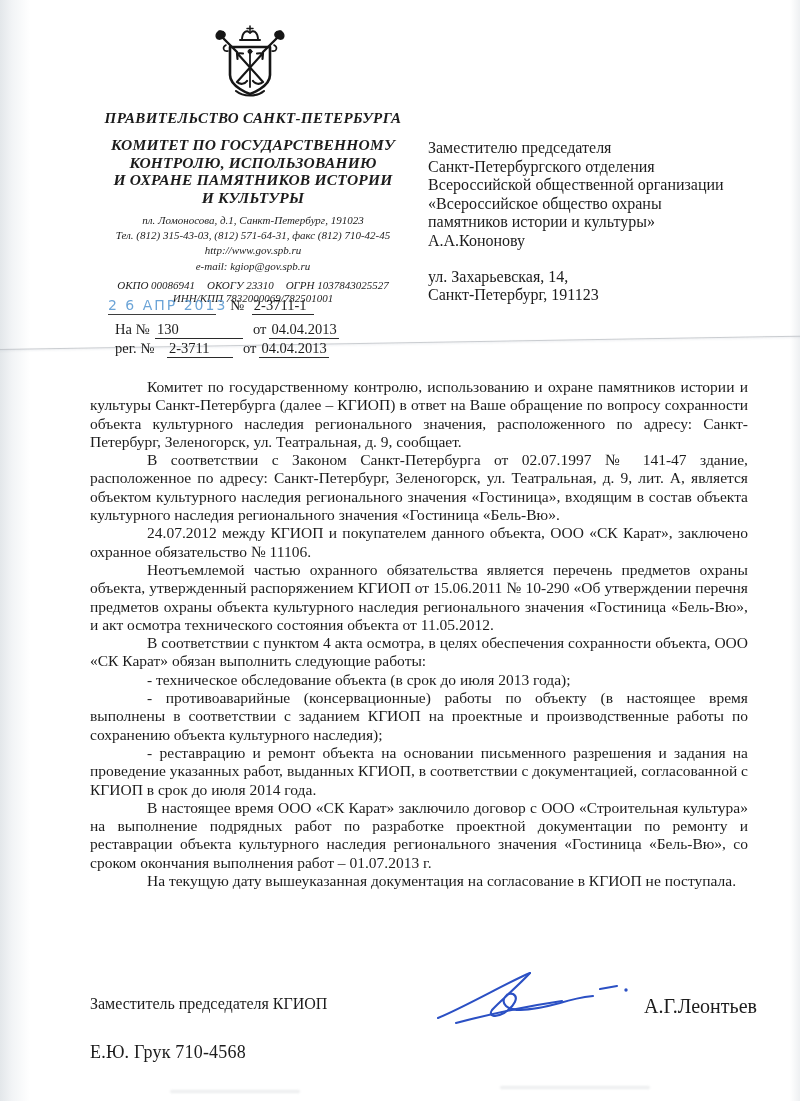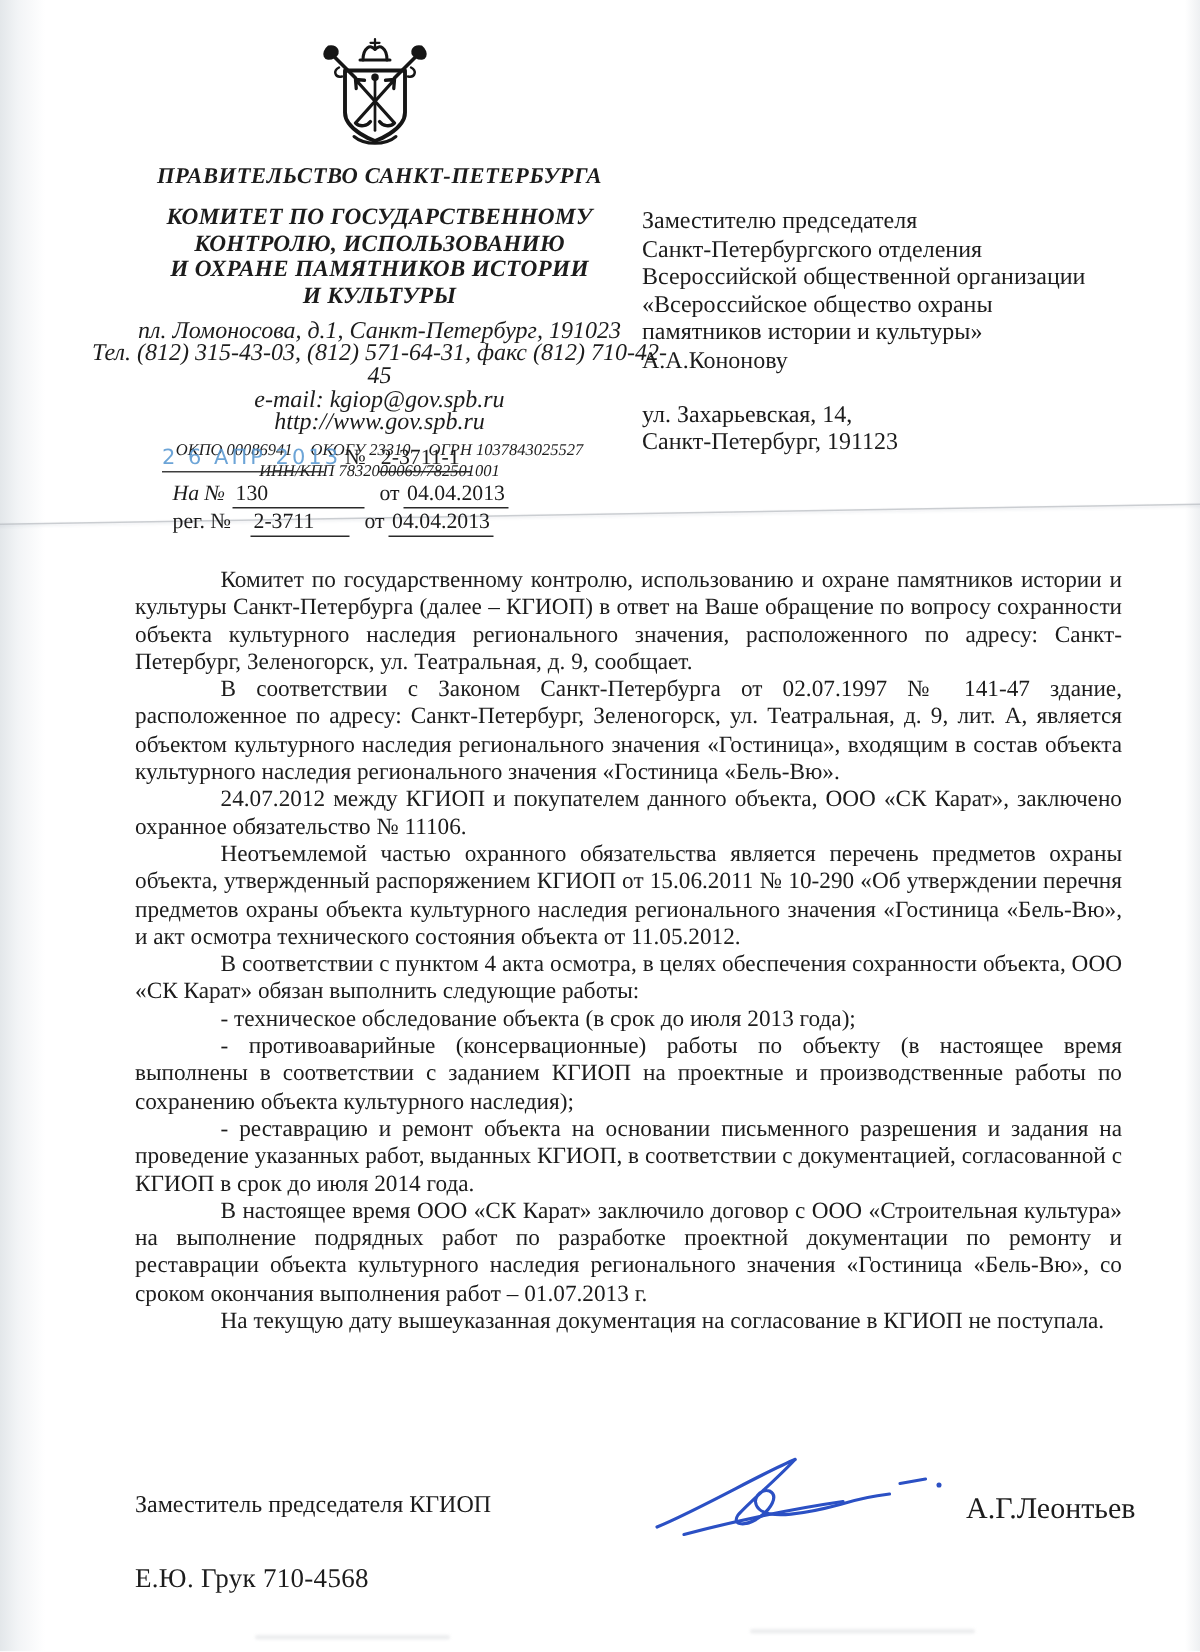--- a/index.html
+++ b/index.html
@@ -23,38 +23,38 @@
     position:absolute;left:-5px;top:349px;width:815px;height:1px;
     background:#b9bdc2;opacity:.75;transform:rotate(-0.95deg);transform-origin:left center;
     box-shadow:0 1px 2px rgba(120,130,150,.25);
   }
   .smudge{position:absolute;background:#c9ccd0;opacity:.35;filter:blur(1px);border-radius:2px;}
   
   .emblem{position:absolute;left:196px;top:22px;width:108px;height:90px;}
   .letterhead{position:absolute;left:60px;top:110px;width:386px;text-align:center;font-style:italic;}
   .gov-name{font-weight:bold;font-size:15px;letter-spacing:.4px;}
   .committee-name{font-weight:bold;font-size:15.5px;line-height:17.5px;margin-top:9px;letter-spacing:.2px;}
-  .lh-address{font-size:16px;line-height:15.2px;margin-top:7px;}
+  .lh-address{font-size:11px;line-height:15.2px;margin-top:7px;}
   .lh-registry{font-size:11px;line-height:13.5px;margin-top:5px;}
   .lh-registry .sp{margin:0 6px;}
   
   .reg-row{position:absolute;font-size:14.5px;white-space:nowrap;}
   .row1{left:108px;top:297px;}
   .row2{left:115px;top:321px;}
   .row3{left:115px;top:340px;}
   .stamp-date{
     display:inline-block;width:108px;padding-bottom:1px;
     border-bottom:1.5px solid #2a2a2a;
     font-family:"DejaVu Sans", sans-serif;font-weight:normal;font-size:14px;
     letter-spacing:2px;color:#5d9bd3;opacity:.9;
   }
   .num-label{margin-left:14px;}
   .u-val{display:inline-block;border-bottom:1.2px solid #2a2a2a;text-align:left;padding:0 2px 0 2px;}
   .row1 .u-val{margin-left:8px;min-width:58px;}
-  .row2 .lab{display:inline-block;width:40px;font-style:italic;}
+  .row2 .lab{display:inline-block;width:40px;}
   .row2 .u-val.v{min-width:84px;}
   .row3 .lab{display:inline-block;width:52px;}
   .row3 .u-val.v{min-width:62px;}
   .ot{margin-left:10px;margin-right:3px;}
   
   .recipient{position:absolute;left:428px;top:139px;width:345px;font-size:16px;line-height:18.6px;}
   .recipient .addr{margin-top:17px;}
   
   .letter-body{position:absolute;left:90px;top:378px;width:658px;}
   .salutation{text-align:center;font-size:16px;margin-bottom:14px;}
@@ -107,22 +107,22 @@
     <div class="gov-name">ПРАВИТЕЛЬСТВО САНКТ-ПЕТЕРБУРГА</div>
     <div class="committee-name">
       <div>КОМИТЕТ ПО ГОСУДАРСТВЕННОМУ</div>
       <div>КОНТРОЛЮ, ИСПОЛЬЗОВАНИЮ</div>
       <div>И ОХРАНЕ ПАМЯТНИКОВ ИСТОРИИ</div>
       <div>И КУЛЬТУРЫ</div>
     </div>
     <div class="lh-address">
       <div>пл. Ломоносова, д.1, Санкт-Петербург, 191023</div>
       <div>Тел. (812) 315-43-03, (812) 571-64-31, факс (812) 710-42-45</div>
+      <div>http://www.gov.spb.ru</div>
       <div>e-mail: kgiop@gov.spb.ru</div>
-      <div>http://www.gov.spb.ru</div>
     </div>
     <div class="lh-registry">
       <div>
         <span class="sp">ОКПО 00086941</span><span class="sp">ОКОГУ 23310</span><span class="sp">ОГРН 1037843025527</span>
       </div>
       <div>ИНН/КПП 7832000069/782501001</div>
     </div>
   </header>
 
   <div class="reg-row row1">

